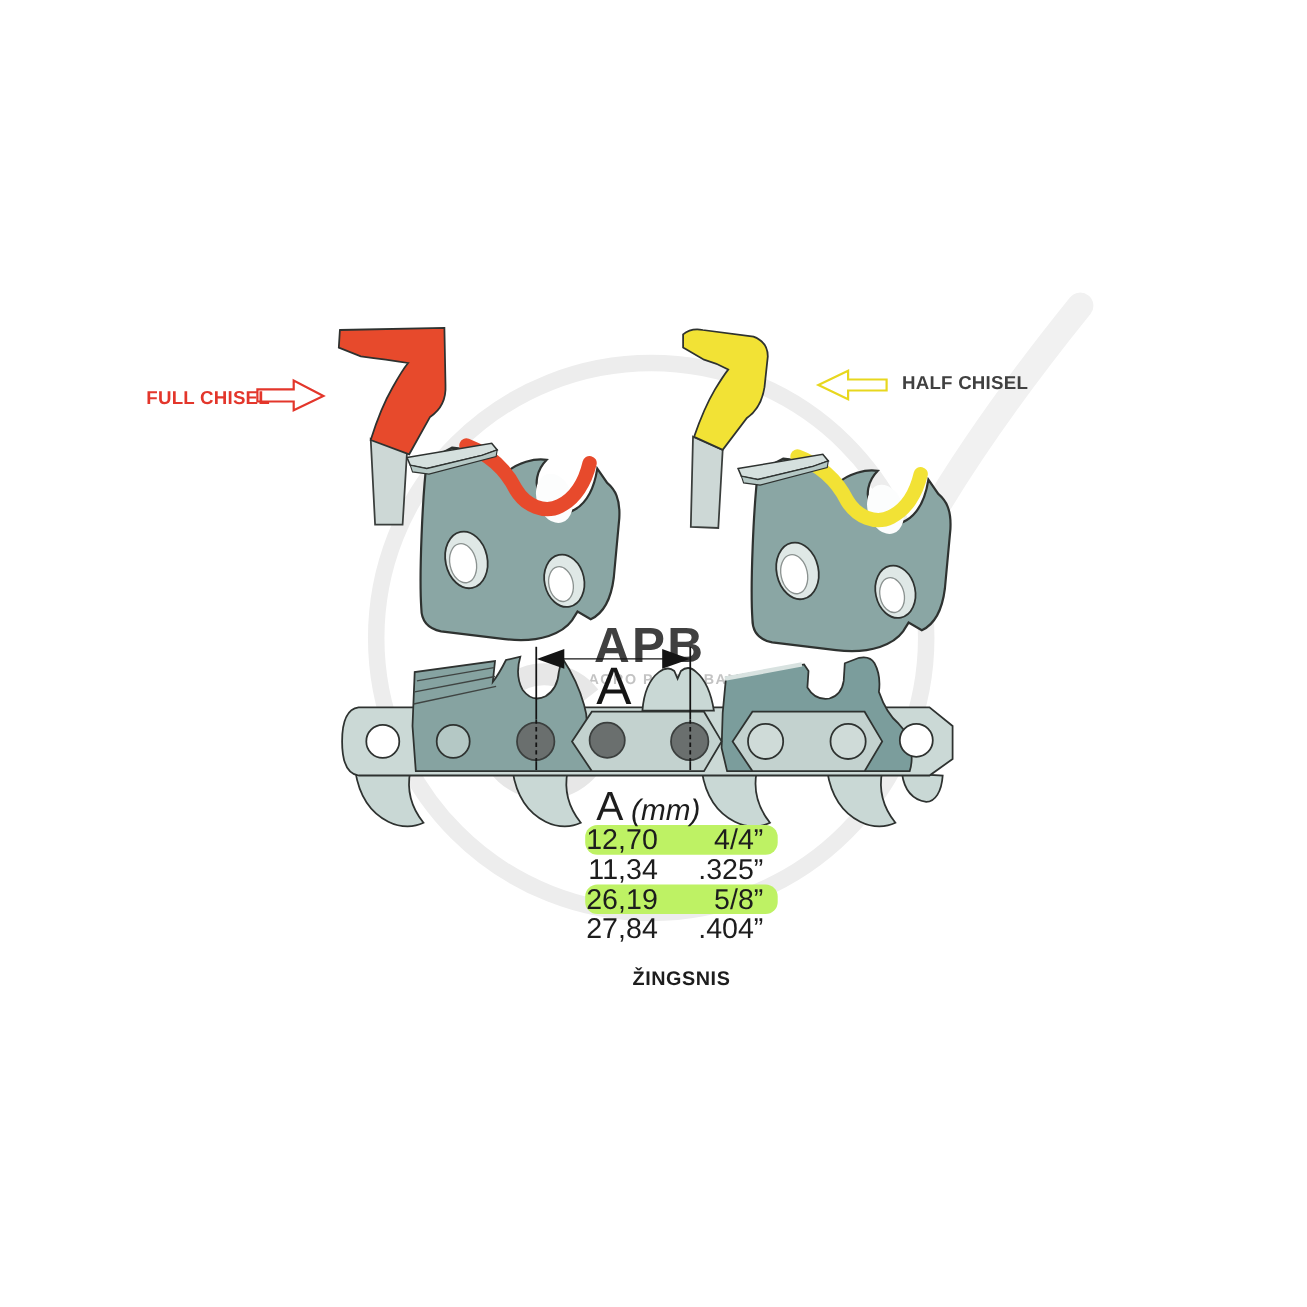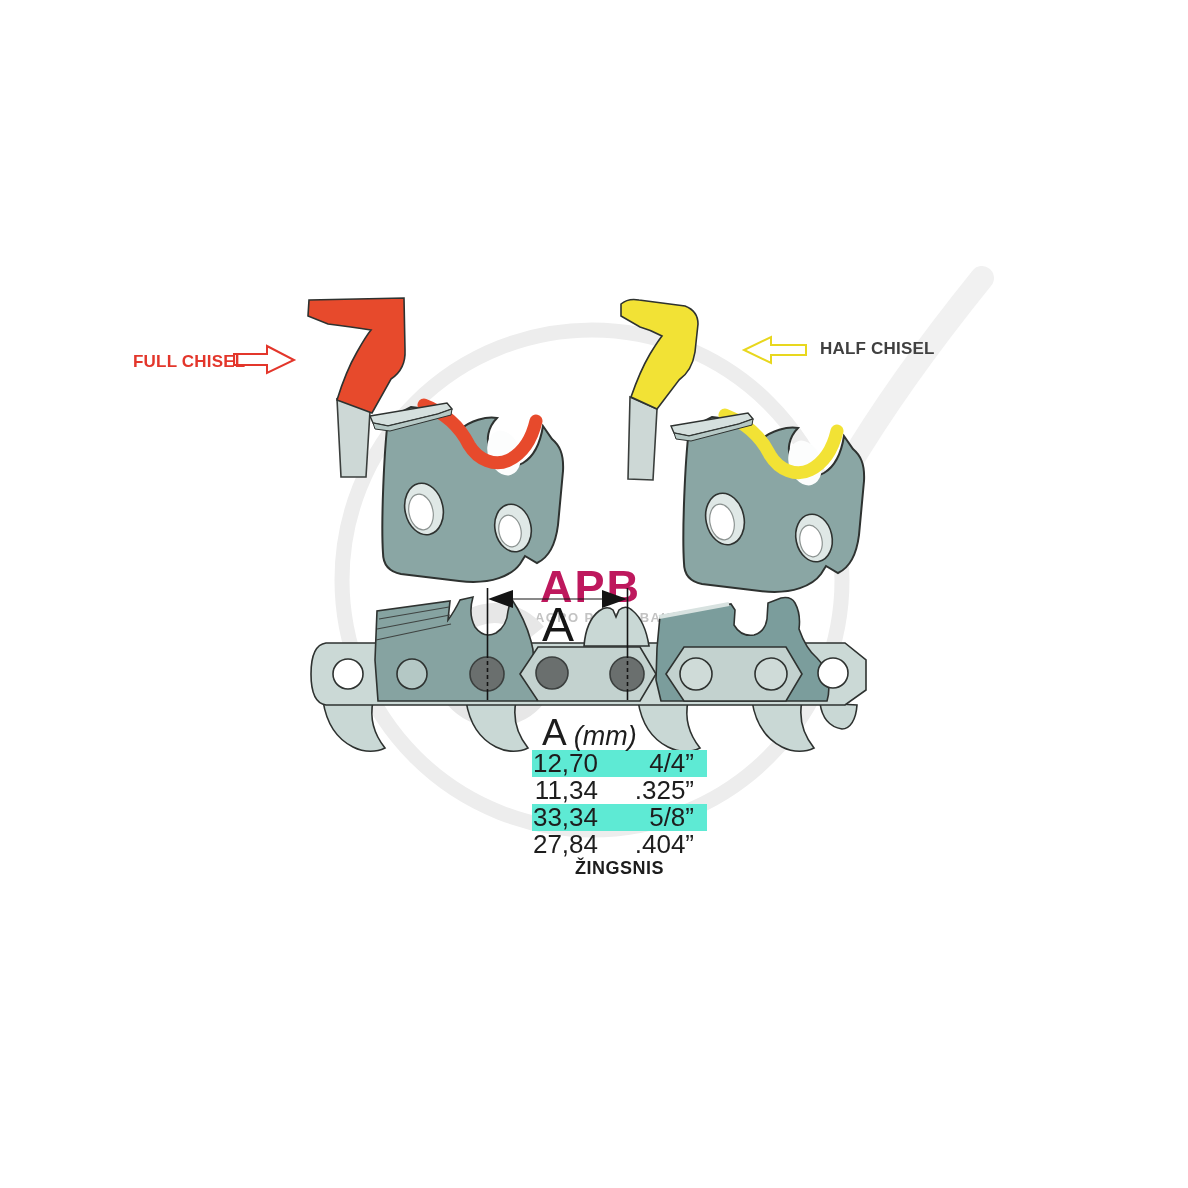--- a/index.html
+++ b/index.html
@@ -2,39 +2,39 @@
 <html><head>
 <meta charset="utf-8">
 <style>
   html,body{margin:0;padding:0;background:#ffffff;}
   .stage{position:relative;width:1188px;height:1188px;overflow:hidden;
          font-family:"Liberation Sans",sans-serif;background:#fff;}
   .stage svg{position:absolute;left:0;top:0;}
   .abs{position:absolute;white-space:nowrap;}
   
   .wm-logo{left:540px;top:561px;font-size:45px;font-weight:700;
-           letter-spacing:2px;color:#be185d;}
+           letter-spacing:2px;color:#404040;}
   .wm-sub{left:535px;top:610px;font-size:13px;font-weight:700;
           letter-spacing:1.4px;color:#c3c3c3;}
   
   .lbl{font-size:17px;font-weight:700;letter-spacing:.2px;}
   .lbl-full{left:133px;top:352px;color:#e3362b;text-align:right;}
   .lbl-half{left:820px;top:339px;color:#404040;}
   .dim-a{left:534px;top:597px;width:48px;text-align:center;
          font-size:48px;font-weight:400;color:#151515;}
   
   .pitch-table{position:absolute;left:532px;top:712px;width:175px;color:#1d1d1d;}
   .t-head{display:flex;align-items:baseline;height:38px;padding-left:10px;}
   .t-head .sym{font-size:37px;}
   .t-head .unit{font-size:27px;margin-left:7px;font-style:italic;}
   .t-row{display:flex;align-items:center;height:27px;font-size:26px;}
-  .t-row.highlight{background:#5eead4;}
+  .t-row.highlight{background:#bef264;border-radius:11px;}
   .t-row .mm{width:66px;text-align:right;}
   .t-row .inch{flex:1;text-align:right;padding-right:13px;}
-  .t-caption{margin-top:0;text-align:center;font-size:18px;font-weight:700;
+  .t-caption{margin-top:21px;text-align:center;font-size:18px;font-weight:700;
              letter-spacing:.5px;}
   .stripe{fill:none;stroke:var(--stripe,#e74a2c);stroke-width:13;stroke-linecap:round;}
 </style>
 </head>
 <body>
 
 <div class="stage">
 
   <div class="abs wm-logo">APB</div>
   <div class="abs wm-sub">AGRO PARTS BALTIJA</div>
@@ -147,21 +147,21 @@
     </div>
     <div class="t-row highlight">
       <span class="mm">12,70</span>
       <span class="inch">4/4”</span>
     </div>
     <div class="t-row">
       <span class="mm">11,34</span>
       <span class="inch">.325”</span>
     </div>
     <div class="t-row highlight">
-      <span class="mm">33,34</span>
+      <span class="mm">26,19</span>
       <span class="inch">5/8”</span>
     </div>
     <div class="t-row">
       <span class="mm">27,84</span>
       <span class="inch">.404”</span>
     </div>
     <div class="t-caption">ŽINGSNIS</div>
   </div>
 </div>
 

